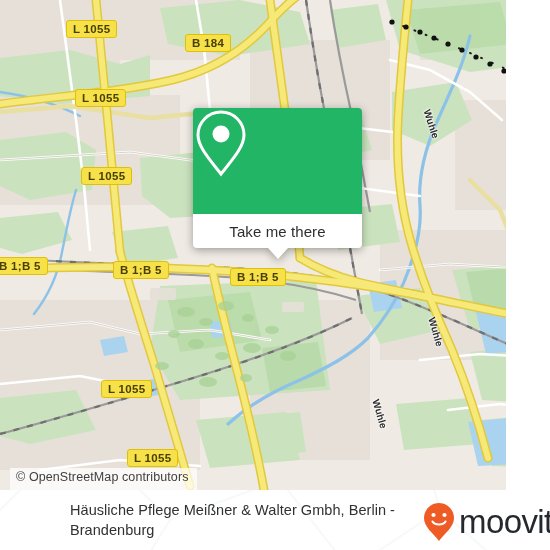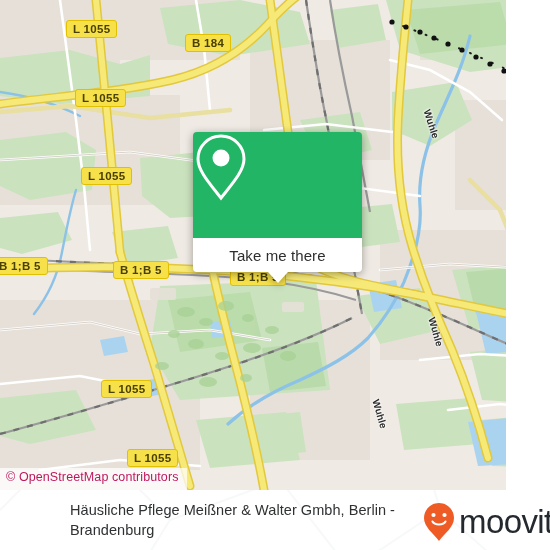--- a/index.html
+++ b/index.html
@@ -9,23 +9,23 @@
     background:#ffffff;
   }
   #root{position:relative;width:550px;height:550px;overflow:hidden;background:#fff;}
 
   
   #map{position:absolute;left:0;top:0;width:506px;height:490px;overflow:hidden;background:#efebe5;}
   #map svg{position:absolute;left:0;top:0;display:block;}
 
   
   #attribution{
-    position:absolute;left:0;top:468px;
+    position:absolute;left:10px;top:468px;
     background:rgba(255,255,255,0.72);
-    font-size:12.5px;color:#be185d;
+    font-size:12.5px;color:#404040;
     padding:2px 8px 11px 6px;
     letter-spacing:0.1px;
     white-space:nowrap;
   }
 
   
   .shield{
     position:absolute;
     background:#f7e14a;
     border:1.6px solid #e0c000;
@@ -45,21 +45,21 @@
     position:absolute;
     color:#2b2b2b;
     font-size:10px;
     font-weight:bold;
     white-space:nowrap;
     text-shadow:0 0 2px #fff,0 0 2px #fff,0 0 3px #fff;
   }
 
   
   #popup{
-    position:absolute;left:193px;top:132px;width:169px;
+    position:absolute;left:193px;top:108px;width:169px;
     filter:drop-shadow(0 2px 4px rgba(0,0,0,0.35));
   }
   #popup-body{
     background:#22b565;
     border-radius:4px 4px 0 0;
     height:106px;
     display:flex;align-items:center;justify-content:center;
   }
   #popup-footer{
     position:relative;

